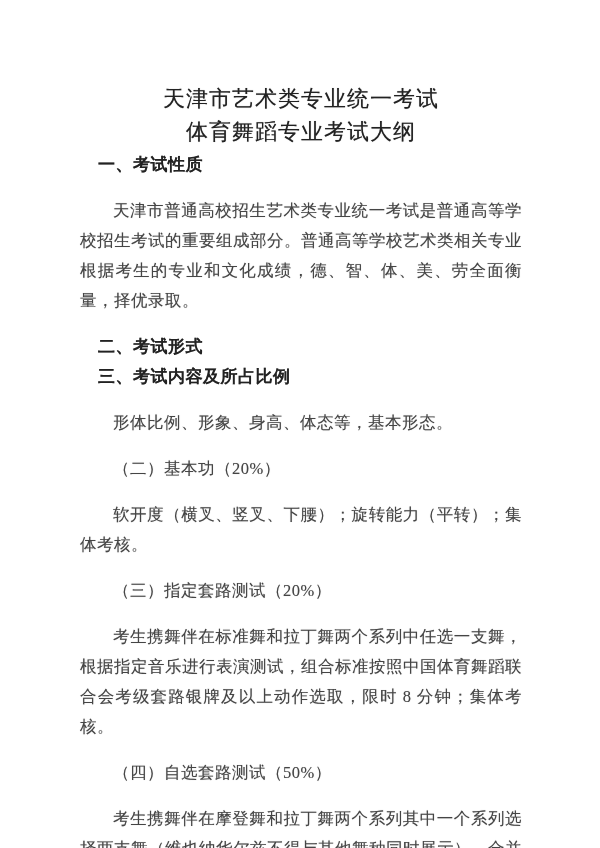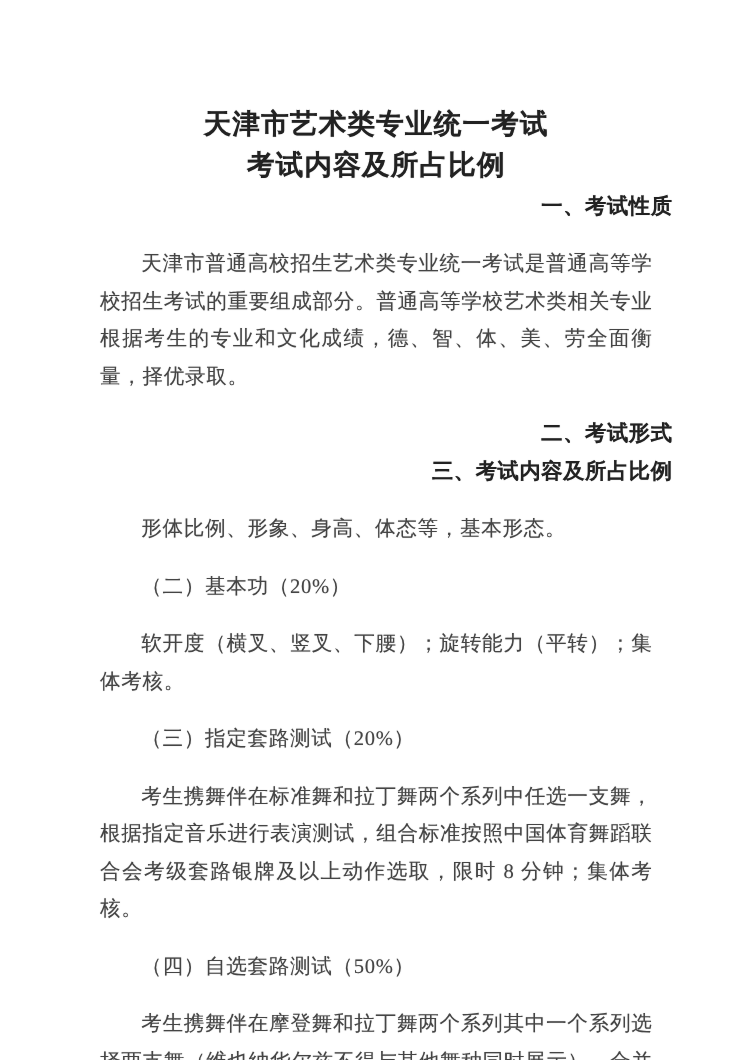--- a/index.html
+++ b/index.html
@@ -17,39 +17,38 @@
     width: 600px;
     height: 848px;
     padding: 82px 62px 0 64px;
     background: var(--bg, #ffffff);
   }
   .title-block {
     margin-bottom: 2px;
   }
   .title-line {
     font-family: "Liberation Sans", "DejaVu Sans", sans-serif;
-    font-weight: bold;
+    font-weight: normal;
     font-size: 22px;
     line-height: 33px;
     text-align: center;
     letter-spacing: 1px;
     color: var(--heading, #1d1d1d);
     
     text-shadow: 0 0 0.7px rgba(30,30,30,0.55);
   }
   .heading {
     font-family: "Liberation Sans", "DejaVu Sans", sans-serif;
     font-weight: bold;
     font-size: 17px;
     line-height: 30px;
     text-indent: 2em;
     letter-spacing: 0.5px;
     color: var(--heading, #242424);
     text-shadow: 0 0 0.6px rgba(40,40,40,0.5);
-    text-align: right;
   }
   .para {
     margin: 16px;
     font-family: "Liberation Serif", "DejaVu Serif", serif;
     font-size: 16.5px;
     line-height: 30px;
     text-indent: 2em;
     text-align: justify;
     letter-spacing: 0.5px;
     color: var(--text, #454545);
@@ -59,21 +58,21 @@
     margin: 0;
   }
 </style>
 </head>
 <body>
 
 <div class="page">
 
   <div class="title-block">
     <div class="title-line">天津市艺术类专业统一考试</div>
-    <div class="title-line">考试内容及所占比例</div>
+    <div class="title-line">体育舞蹈专业考试大纲</div>
   </div>
 
   <div class="section">
     <div class="heading">一、考试性质</div>
     <p class="para">天津市普通高校招生艺术类专业统一考试是普通高等学校招生考试的重要组成部分。普通高等学校艺术类相关专业根据考生的专业和文化成绩，德、智、体、美、劳全面衡量，择优录取。</p>
   </div>
 
   <div class="section">
     <div class="heading">二、考试形式</div>
   </div>

